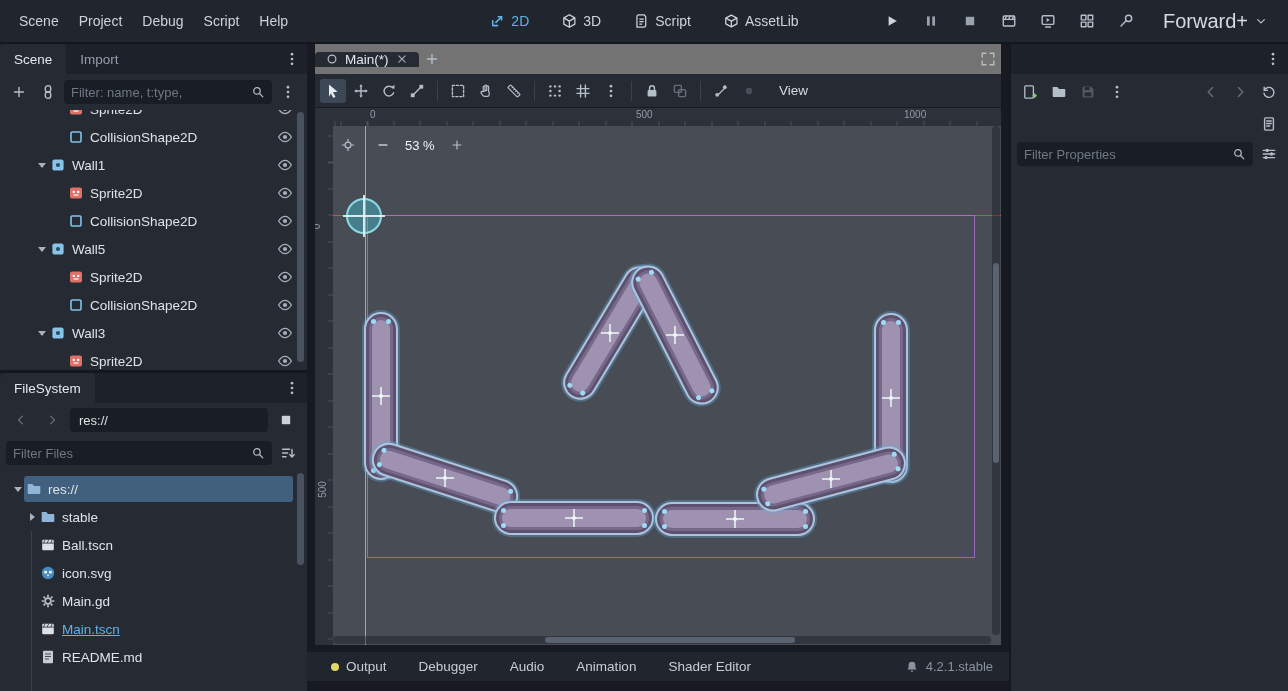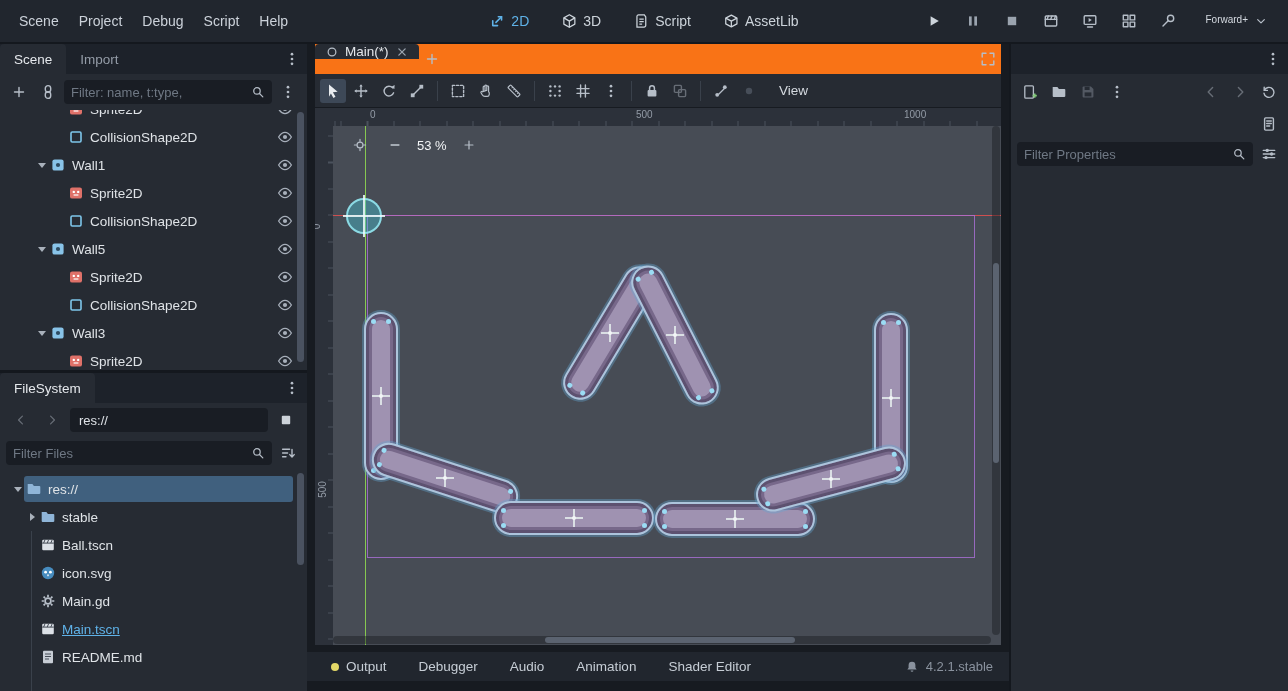--- a/index.html
+++ b/index.html
@@ -12,21 +12,21 @@
 .app{width:100%;height:100%;display:flex;flex-direction:column}
 
 .topbar{flex:0 0 44px;background:#21262e;border-bottom:2px solid #14181e;display:flex;align-items:center;position:relative;z-index:10}
 .menus{display:flex;padding-left:10px;gap:2px}
 .menu-item{padding:5px 9px;border-radius:3px;font-size:14px;color:#ccd2da}
 .workspaces{position:absolute;left:50%;transform:translateX(-50%);display:flex;align-items:center;gap:12px}
 .ws{display:flex;align-items:center;gap:6px;padding:5px 10px;border-radius:3px;font-size:14px;color:#ccd3da}
 .ws.active{color:var(--accent)}
 .run-area{margin-left:auto;display:flex;align-items:center;padding-right:12px}
 .run-icons{display:flex;align-items:center;gap:13px}
-.renderer{display:flex;gap:6px;margin-left:16px;padding:4px 8px;border-radius:3px;font-size:10px;color:#d5dae1}
+.renderer{display:flex;gap:6px;margin-left:16px;padding:4px 8px;border-radius:3px;font-size:20px;color:#d5dae1}
 
 .main{flex:1;display:flex;min-height:0}
 .left-col{flex:0 0 281px;display:flex;flex-direction:column;background:#14181e;min-height:0}
 .right-col{flex:0 0 279px;display:flex;flex-direction:column;background:#14181e;min-height:0;padding-left:2px}
 .center-col{flex:1;display:flex;flex-direction:column;min-width:0;background:#171b21}
 .panel{background:#262b33;display:flex;flex-direction:column;min-height:0}
 .scene-panel{flex:0 0 326px;margin-bottom:3px}
 .fs-panel{flex:1}
 .insp-panel{flex:1}
 
@@ -55,21 +55,21 @@
 .row>*{position:relative}
 .scene-tree{margin-top:-15px}
 .vscroll{position:absolute;right:3px;width:7px;border-radius:3.5px;background:#4a5260}
 
 .fs-nav{flex:0 0 34px;display:flex;align-items:center;gap:5px;padding:0 8px;background:#262b33}
 .fs-path{flex:1;height:24px;background:#191d24;border-radius:4px;display:flex;align-items:center;padding:0 9px;color:#dde1e6;font-size:13px}
 .fs-tree-wrap{padding-top:6px}
 .fs-guide{position:absolute;left:31px;top:62px;bottom:0;width:1px;background:#3a414b}
 
 .vp-frame{flex:1;display:flex;flex-direction:column;margin:0 8px;min-height:0}
-.vp-tabbar{flex:0 0 30px;background:#f97316;display:flex;align-items:flex-start}
+.vp-tabbar{flex:0 0 30px;background:#737373;display:flex;align-items:center}
 .vp-tab{display:flex;align-items:center;gap:6px;background:#262b33;padding:0 10px;color:#e3e6ea;font-size:13.5px;border-radius:4px 4px 0 0}
 .vp-tabbar .tool-btn{align-self:center}
 .vp-expand{margin-left:auto}
 .vp-toolbar{flex:0 0 34px;background:#262b33;display:flex;align-items:center;gap:2px;padding:0 5px;border-bottom:1px solid #171b21}
 .vt-sep{width:1px;height:20px;background:#3a414b;margin:0 5px}
 .view-btn{display:flex;align-items:center;gap:4px;padding:3px 11px;margin-left:4px;border-radius:3px;color:#d5dae0;font-size:13.5px}
 .canvas-wrap{flex:1;position:relative;background:#2c313a;min-height:0}
 .ruler-corner{position:absolute;left:0;top:0;width:18px;height:18px;background:#2c313a;z-index:3}
 .ruler-h{position:absolute;left:18px;right:0;top:0;height:18px;background:#2c313a;z-index:2;overflow:hidden}
 .ruler-h::after{content:"";position:absolute;left:0;right:0;bottom:0;height:5px;background:repeating-linear-gradient(90deg,#4a515c 0 1px,transparent 1px 26.5px);background-position:7.5px 0}
@@ -84,21 +84,21 @@
 .wall{position:absolute;height:34px;border-radius:17px;background:var(--wall-fill);border:2px solid rgba(178,206,228,.9);box-shadow:0 0 0 2px rgba(100,165,210,.38),inset 0 0 0 3px rgba(46,40,62,.35);z-index:2}
 .wall-core{position:absolute;left:6px;right:6px;top:6px;bottom:6px;border-radius:11px;background:var(--wall-stripe);opacity:.8}
 .wdot{position:absolute;width:5px;height:5px;border-radius:50%;background:#9bdcf4;z-index:2}
 .gizmo{position:absolute;left:50%;top:50%;width:20px;height:20px;z-index:3}
 .gz-h{position:absolute;left:1px;right:1px;top:50%;height:1.5px;margin-top:-.75px;background:#dadfe4}
 .gz-v{position:absolute;top:1px;bottom:1px;left:50%;width:1.5px;margin-left:-.75px;background:#dadfe4}
 .gz-c{position:absolute;left:50%;top:50%;width:4px;height:4px;margin:-2px 0 0 -2px;border-radius:50%;background:#f2f5f7}
 .origin{position:absolute;width:36px;height:36px;margin:-18px 0 0 -18px;border-radius:50%;background:rgba(72,196,214,.42);border:2px solid rgba(152,235,245,.85);z-index:4}
 .origin::before{content:"";position:absolute;left:50%;top:-5px;bottom:-5px;width:1.4px;margin-left:-.7px;background:rgba(240,252,253,.85)}
 .origin::after{content:"";position:absolute;top:50%;left:-5px;right:-5px;height:1.4px;margin-top:-.7px;background:rgba(240,252,253,.85)}
-.zoom-ctrl{position:absolute;left:14px;top:7px;display:flex;align-items:center;gap:9px;z-index:6}
+.zoom-ctrl{position:absolute;left:2px;top:7px;display:flex;align-items:center;gap:9px;z-index:6}
 .zoom-label{font-size:13px;color:#f2f4f6}
 .hscroll{position:absolute;left:0;right:10px;bottom:1px;height:8px;background:rgba(24,28,34,.45);border-radius:4px;z-index:7}
 .hthumb{position:absolute;top:1px;bottom:1px;border-radius:3px;background:#5b6370}
 .vscroll2{position:absolute;top:0;bottom:10px;right:1px;width:8px;background:rgba(24,28,34,.45);border-radius:4px;z-index:7}
 .vthumb{position:absolute;left:1px;right:1px;border-radius:3px;background:#5b6370}
 
 .bottom-bar{flex:0 0 29px;margin-top:7px;margin-bottom:10px;background:#21262e;display:flex;align-items:center;padding:0 16px 0 24px}
 .bottom-items{display:flex;align-items:center;gap:32px}
 .bb-item{display:flex;align-items:center;gap:7px;color:#c6cdd5;font-size:13.5px}
 .ob-dot{width:8px;height:8px;border-radius:50%;background:#e3d867}

